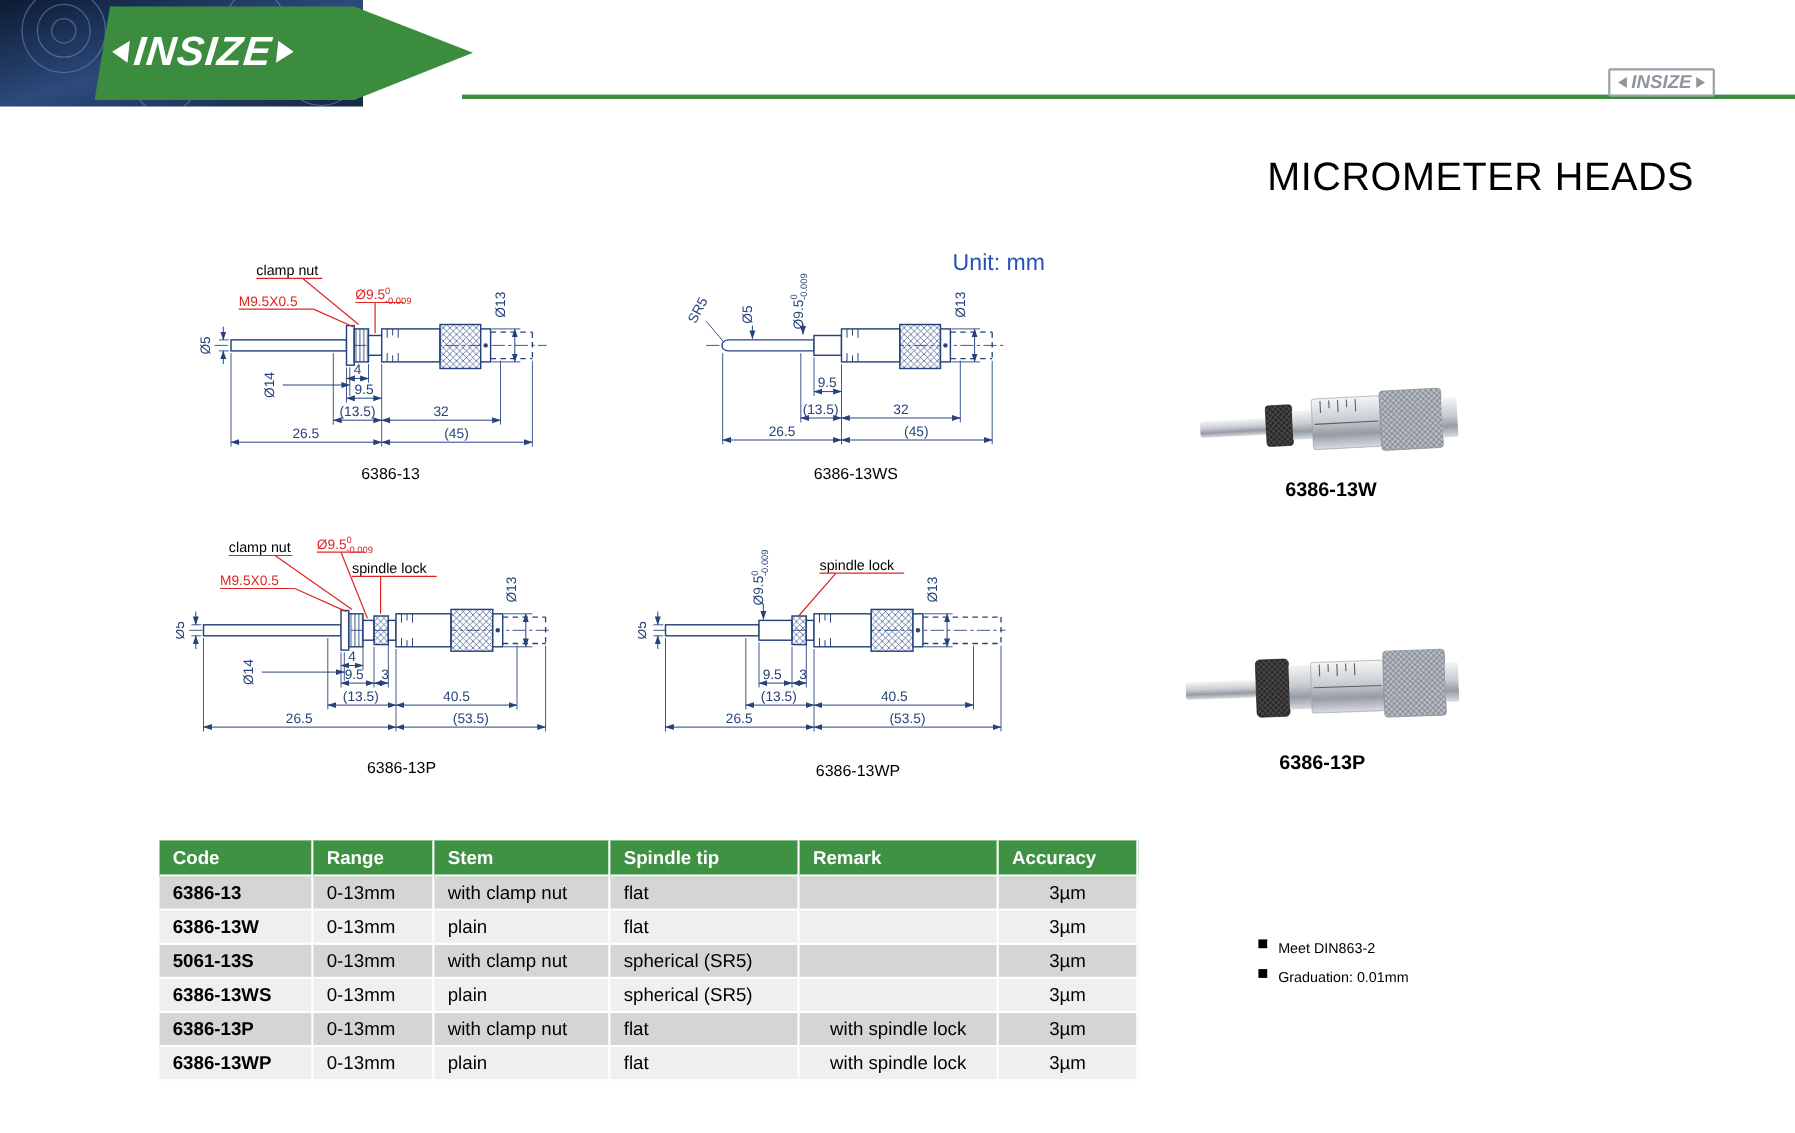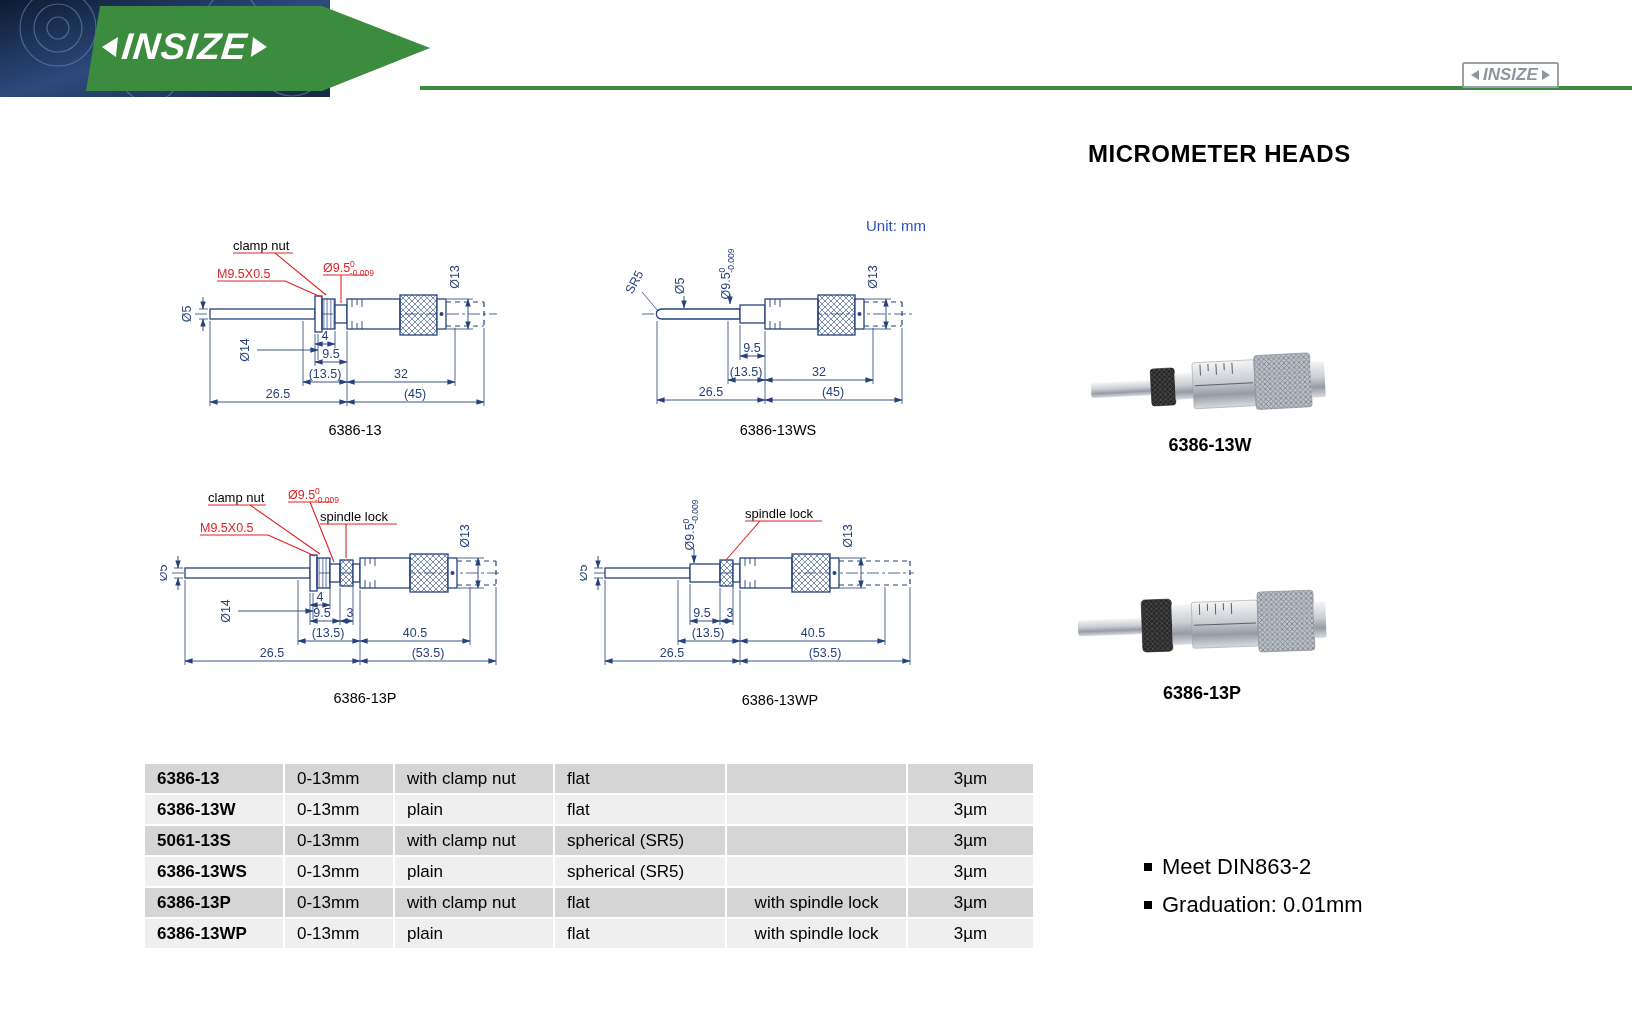--- a/index.html
+++ b/index.html
@@ -14,22 +14,22 @@
   .tri-l{border-top:10px solid transparent;border-bottom:10px solid transparent;border-right:15px solid #fff}
   .tri-r{border-top:10px solid transparent;border-bottom:10px solid transparent;border-left:15px solid #fff}
   .green-rule{position:absolute;left:420px;top:86px;width:1212px;height:4px;background:#3b8c3f}
   .corner-logo{position:absolute;left:1462px;top:62px;display:flex;align-items:center;gap:4px;
                color:#8e959c;font-weight:bold;font-style:italic;font-size:17px;
                border:2px solid #9aa0a6;padding:1px 7px;border-radius:2px;background:#fff}
   .ctri{display:inline-block;width:0;height:0}
   .ctri-l{border-top:5px solid transparent;border-bottom:5px solid transparent;border-right:8px solid #8e959c}
   .ctri-r{border-top:5px solid transparent;border-bottom:5px solid transparent;border-left:8px solid #8e959c}
 
-  .page-title{position:absolute;left:1088px;top:140px;font-size:24px;font-weight:bold;letter-spacing:.5px}
-  .unit-label{position:absolute;left:866px;top:217px;font-size:15px;color:#2b50b8}
+  .page-title{position:absolute;left:1152px;top:140px;font-size:36px;font-weight:normal;letter-spacing:.5px}
+  .unit-label{position:absolute;left:866px;top:227px;font-size:21px;color:#2b50b8}
 
   
   .draw{position:absolute}
   .draw .part{fill:#fff;stroke:#26427c;stroke-width:1.3}
   .draw .hatch{fill:url(#hatch);stroke:#26427c;stroke-width:1.3}
   .draw .vlin{fill:url(#vlin);stroke:#26427c;stroke-width:1.3}
   .draw .cl{stroke:#26427c;stroke-width:.8;stroke-dasharray:12 3 3 3}
   .draw .ext{stroke:#26427c;stroke-width:.8}
   .draw .diml{stroke:#26427c;stroke-width:.9}
   .draw .dash{stroke:#26427c;stroke-width:1.2;stroke-dasharray:5 4;fill:none}
@@ -51,21 +51,21 @@
   .trow>div{border-right:2px solid #fff;border-bottom:2px solid #fff;height:29px;
             display:flex;align-items:center;padding-left:12px;white-space:nowrap}
   .thead>div{background:#3f9243;color:#fff;font-weight:bold;height:31px}
   .odd>div{background:#d5d5d5}
   .even>div{background:#efefef}
   .td.center{justify-content:center;padding-left:0}
   .td.code{font-weight:bold}
 
   
   .notes{position:absolute;left:1144px;top:854px}
-  .note-row{display:flex;align-items:center;font-size:22px;margin-bottom:12px}
+  .note-row{display:flex;align-items:flex-start;font-size:13px;margin-bottom:12px}
   .bullet{width:8px;height:8px;background:#000;margin-right:10px;flex:0 0 auto}
 </style>
 </head>
 <body>
 
 <svg width="0" height="0" style="position:absolute" aria-hidden="true">
   <defs>
     <marker id="ar" viewBox="0 0 10 10" refX="9.5" refY="5" markerWidth="8" markerHeight="8" markerUnits="userSpaceOnUse" orient="auto-start-reverse">
       <path d="M0,1.6 L10,5 L0,8.4 Z" fill="#26427c"></path>
     </marker>
@@ -428,20 +428,28 @@
       <line x1="160" y1="32" x2="160" y2="43"></line>
         <line x1="122" y1="53" x2="184" y2="53"></line>
     </g>
     <rect x="186" y="22" width="56" height="60" rx="3" fill="url(#pkn)" stroke="#80868e" stroke-width="0.6"></rect>
     <rect x="242" y="34" width="12" height="36" rx="2" fill="url(#silv)"></rect>
   </g>
 </svg>
 <div class="photo-cap" style="left:1072px;top:683px;width:260px">6386-13P</div>
 
 <div class="spec-table">
+  <div class="trow thead">
+    <div class="th">Code</div>
+    <div class="th">Range</div>
+    <div class="th">Stem</div>
+    <div class="th">Spindle tip</div>
+    <div class="th">Remark</div>
+    <div class="th">Accuracy</div>
+  </div>
 
   <div class="trow odd">
     <div class="td code">6386-13</div>
     <div class="td">0-13mm</div>
     <div class="td">with clamp nut</div>
     <div class="td">flat</div>
     <div class="td center"></div>
     <div class="td center">3µm</div>
   </div>
   <div class="trow even">

